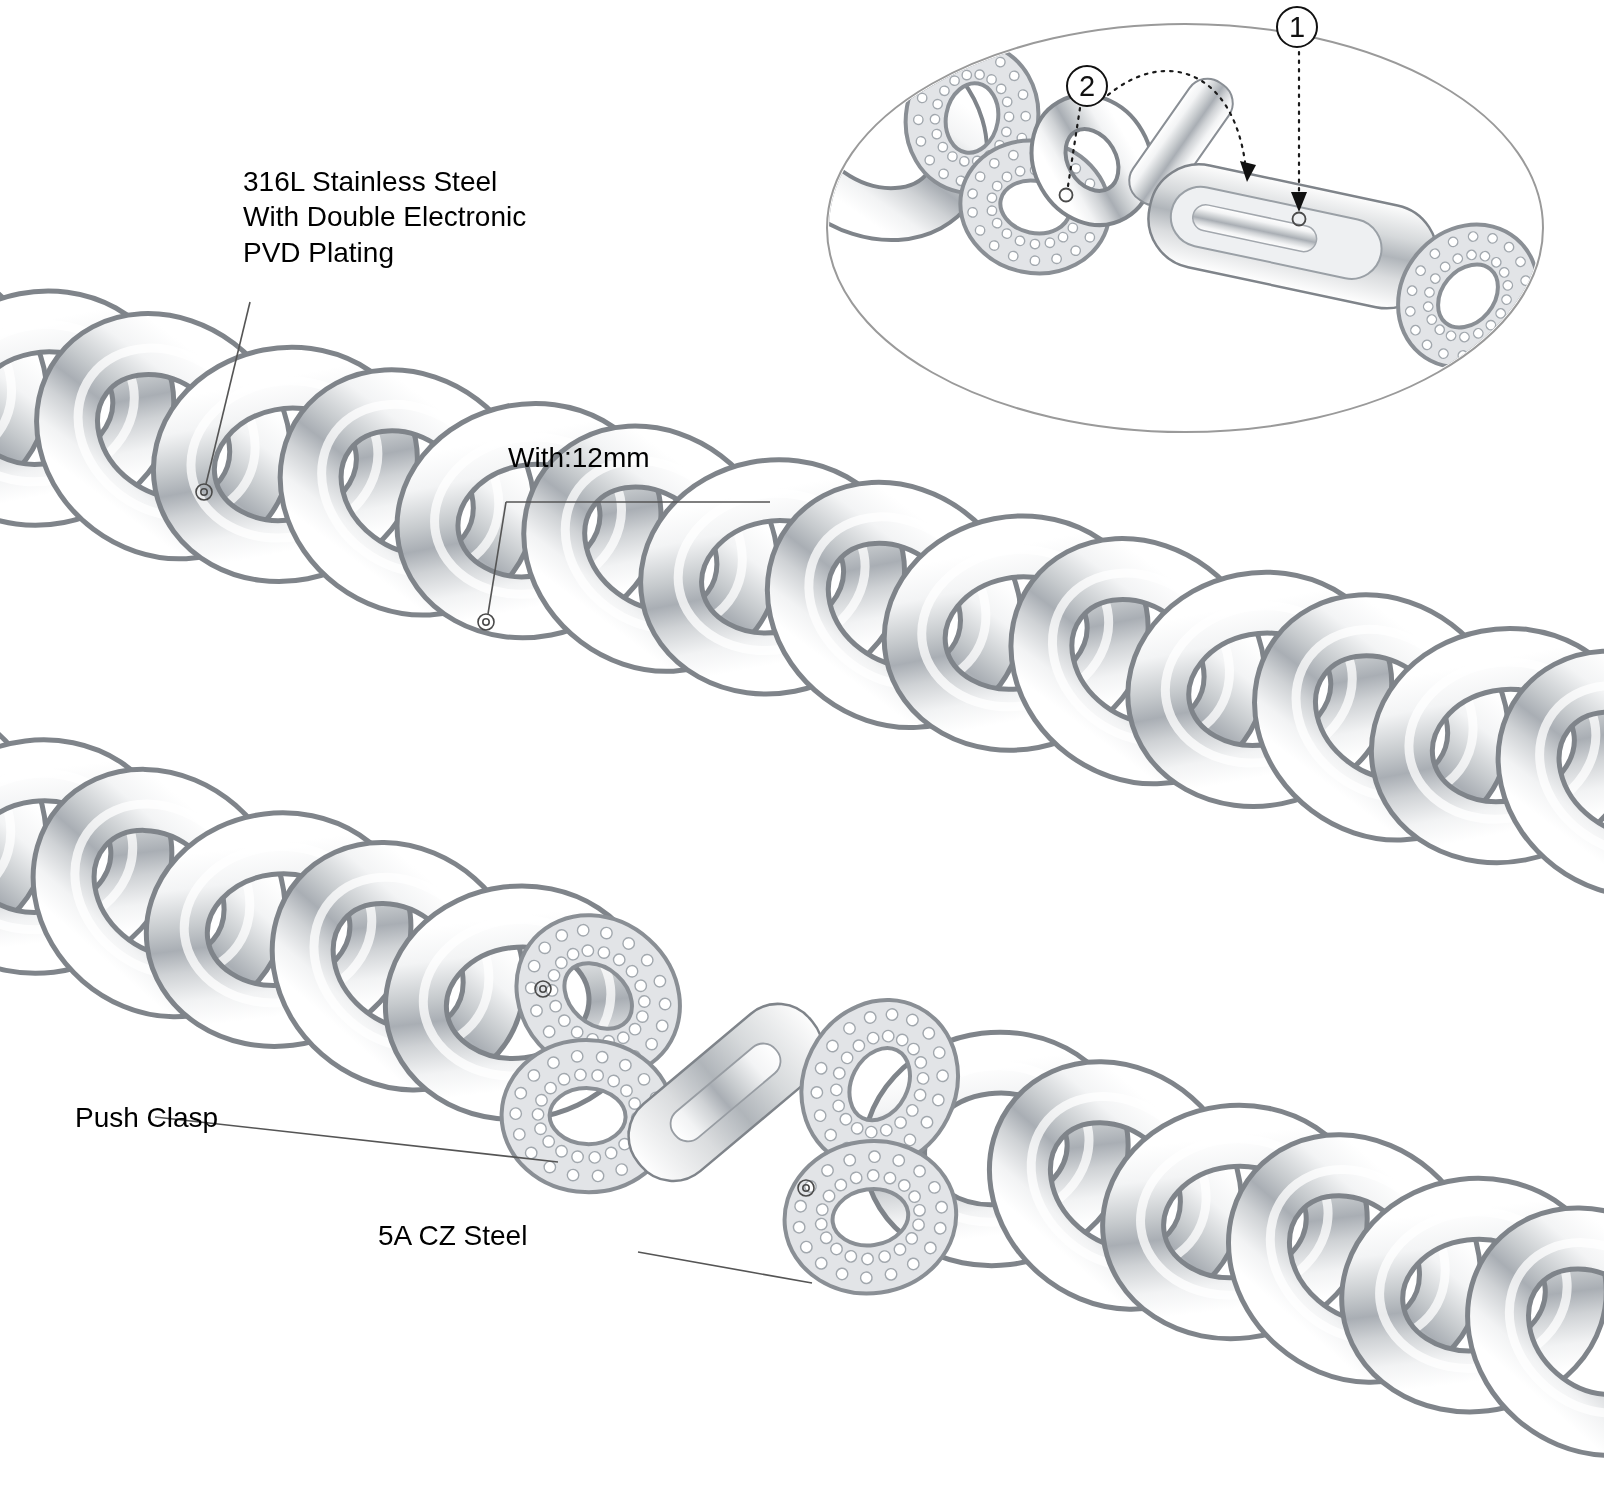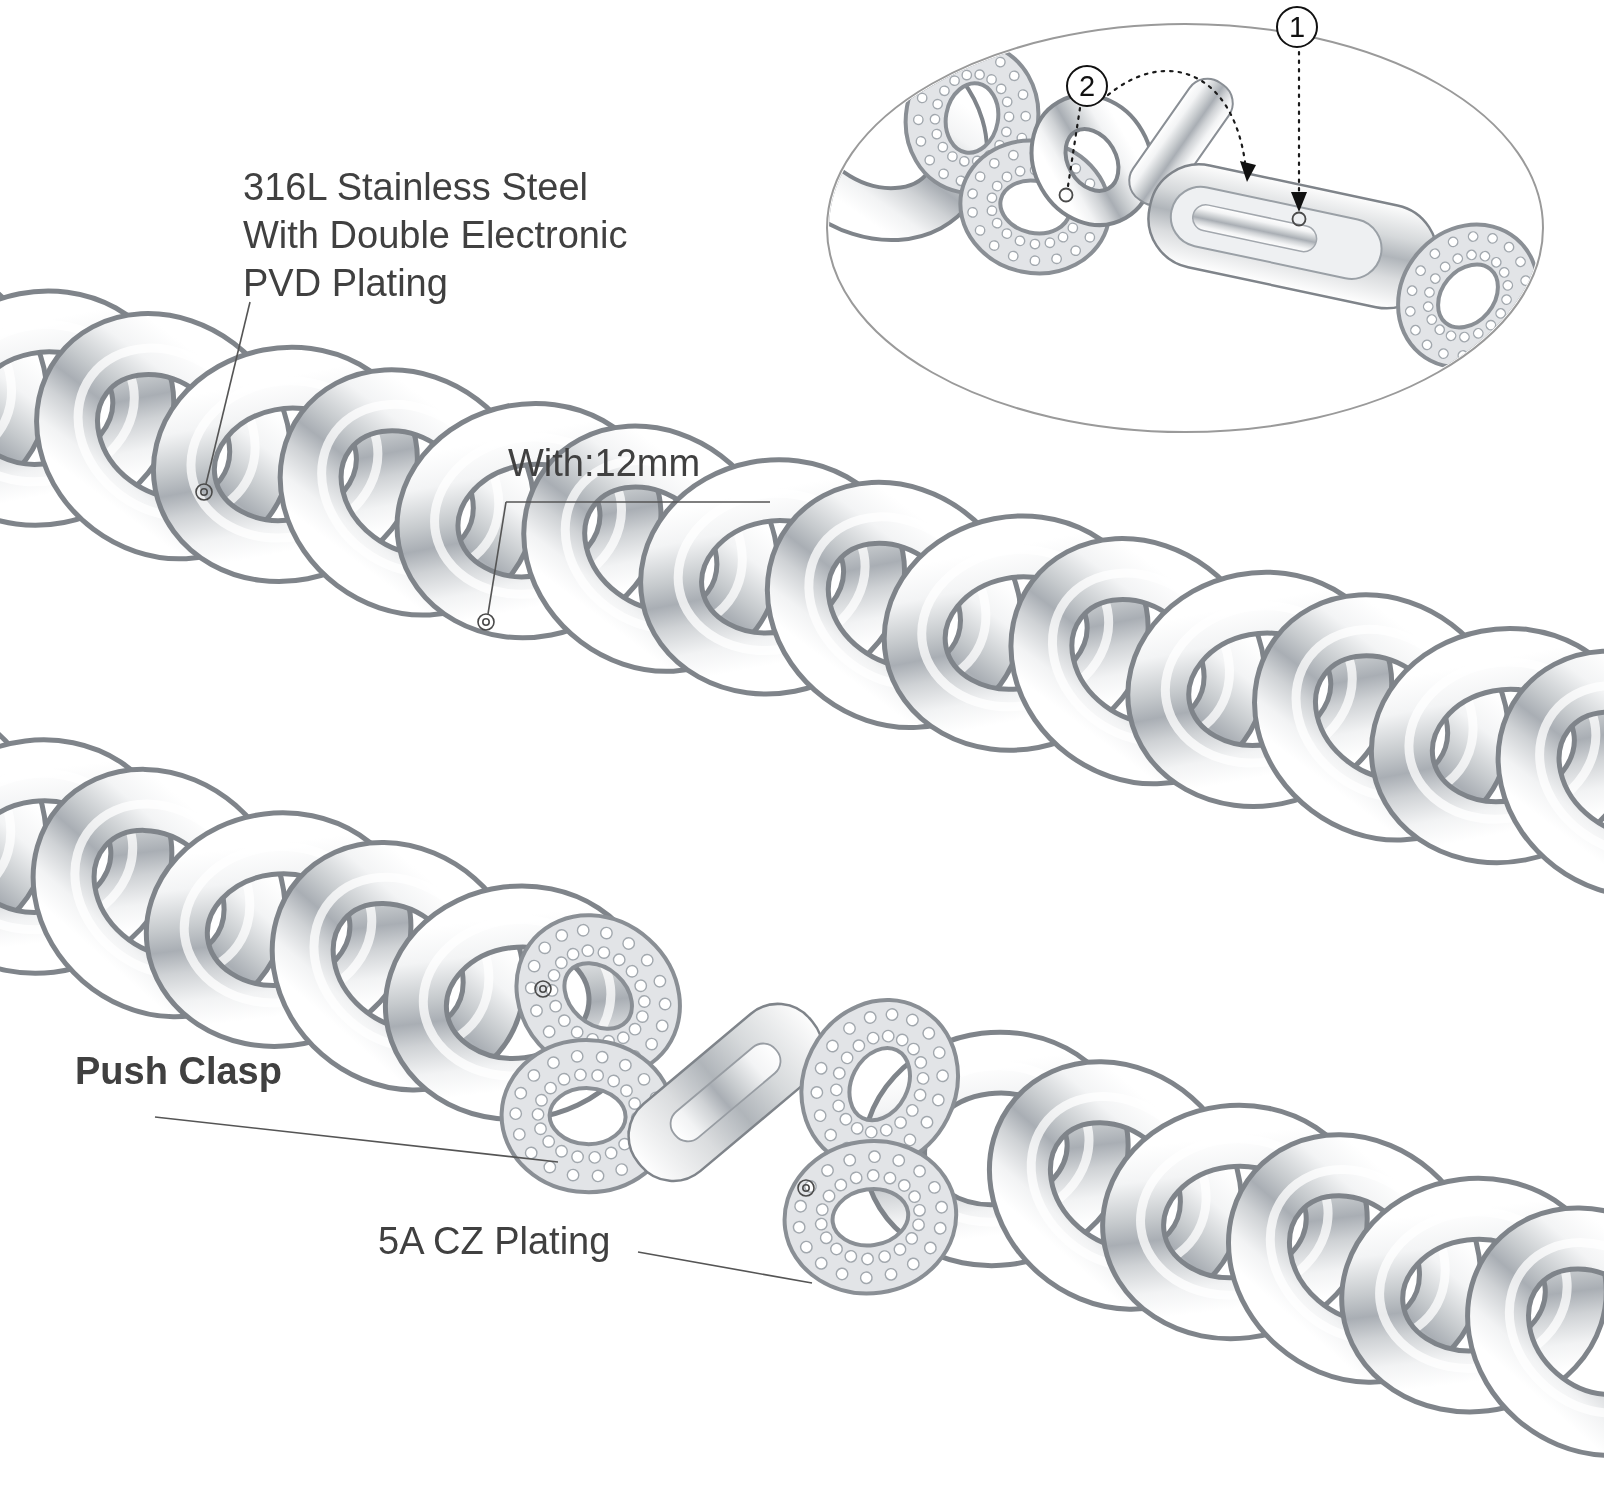--- a/index.html
+++ b/index.html
@@ -1,22 +1,22 @@
 <!DOCTYPE html>
 <html><head>
 <meta charset="utf-8">
 <style>
   html,body{margin:0;padding:0;background:#ffffff;}
   #stage{position:relative;width:1604px;height:1500px;background:#ffffff;overflow:hidden;
          font-family:"Liberation Sans",sans-serif;}
   #scene{position:absolute;left:0;top:0;}
-  .label{position:absolute;font-size:38px;color:#404040;line-height:1.26;white-space:pre-line;}
+  .label{position:absolute;font-size:28px;color:#000000;line-height:1.26;white-space:pre-line;}
   #label-material{left:243px;top:164px;}
   #label-width{left:508px;top:440px;}
-  #label-push{left:75px;top:1048px;font-weight:bold;}
+  #label-push{left:75px;top:1100px;}
   #label-cz{left:378px;top:1218px;}
   .callout{position:absolute;width:42px;height:42px;border:2.5px solid #111;border-radius:50%;
            display:flex;align-items:center;justify-content:center;font-size:29px;color:#111;
            background:#ffffff;box-sizing:border-box;}
   #callout-1{left:1276px;top:6px;}
   #callout-2{left:1066px;top:65px;}
 </style>
 </head>
 <body>
 
@@ -527,21 +527,21 @@
       <circle cx="1299" cy="219" r="6.5" fill="none" stroke="#4a4a4a" stroke-width="1.8"></circle>
       <circle cx="1066" cy="195" r="6.5" fill="none" stroke="#4a4a4a" stroke-width="1.8"></circle>
     </g>
   </svg>
 
   <div class="label" id="label-material">316L Stainless Steel
 With Double Electronic
 PVD Plating</div>
   <div class="label" id="label-width">With:12mm</div>
   <div class="label" id="label-push">Push Clasp</div>
-  <div class="label" id="label-cz">5A CZ Plating</div>
+  <div class="label" id="label-cz">5A CZ Steel</div>
 
   <div class="callout" id="callout-1">
     <span>1</span>
   </div>
   <div class="callout" id="callout-2">
     <span>2</span>
   </div>
 </div>
 
 </body></html>

